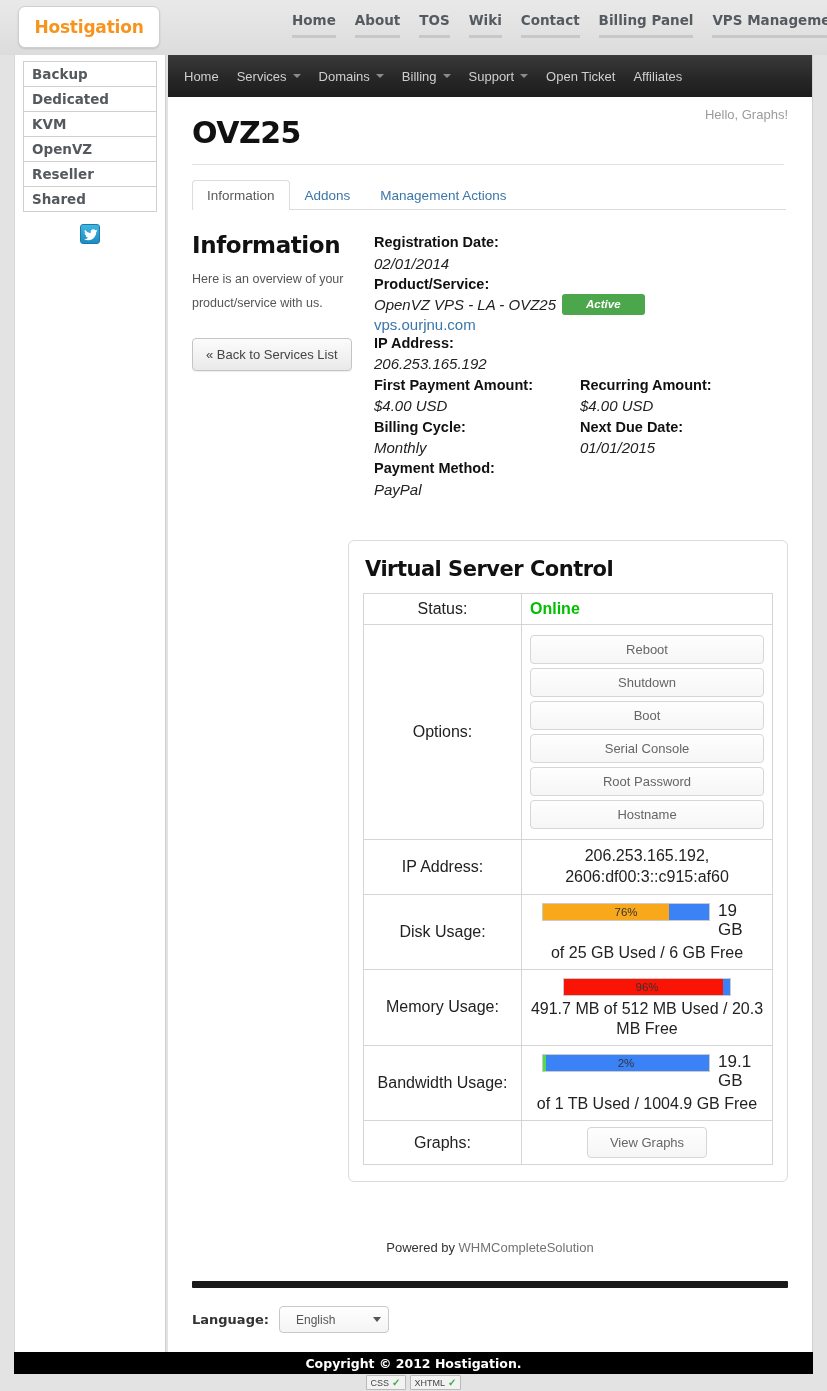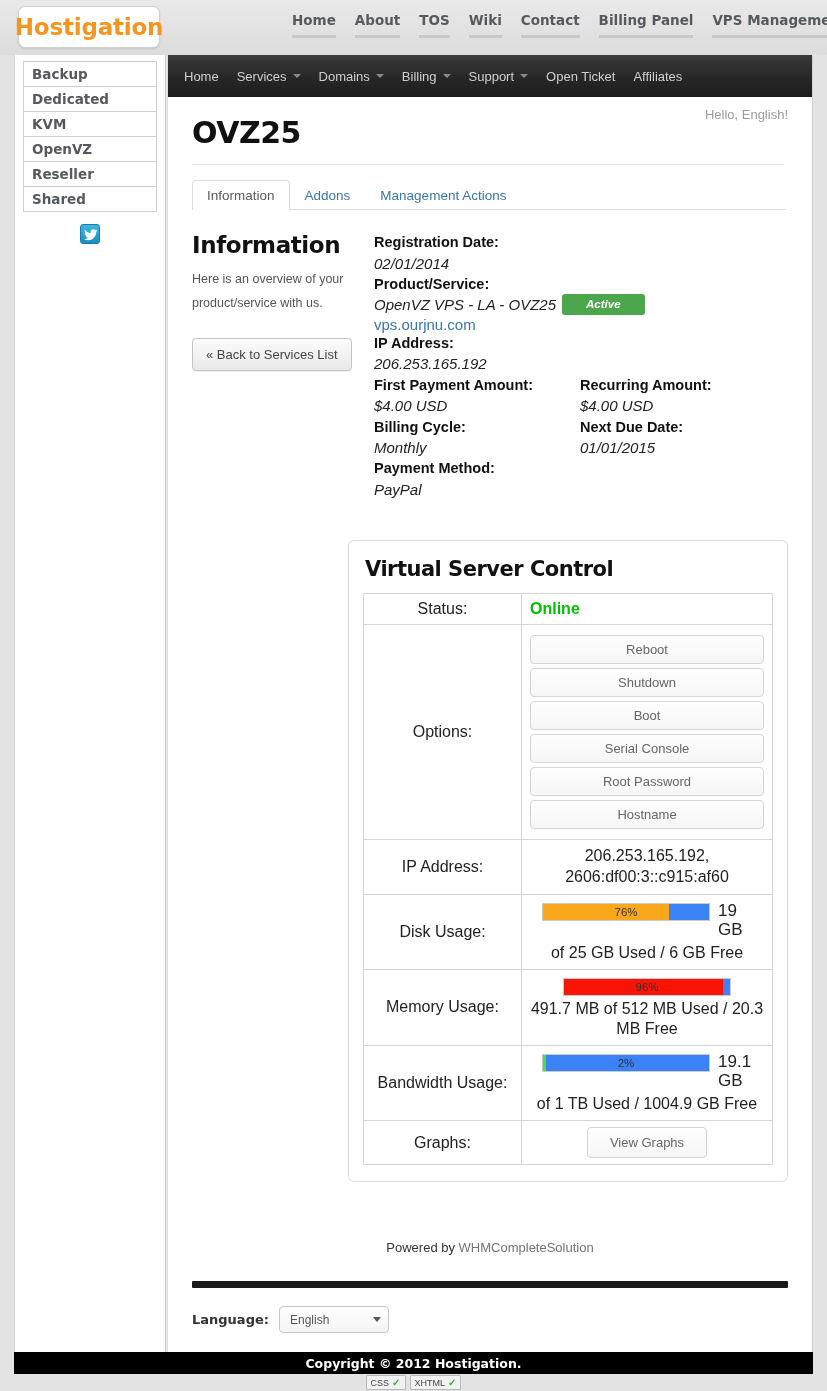--- a/index.html
+++ b/index.html
@@ -16,21 +16,21 @@
     position:absolute; left:0; top:0; width:827px; height:55px;
     background: linear-gradient(180deg,#e9e9e9 0%,#e2e2e2 55%,#dcdcdc 100%);
   }
   #logo {
     position:absolute; left:18px; top:6px; width:142px; height:42px;
     background:#fff; border:1px solid #cfcfcf; border-radius:7px;
     box-shadow:0 1px 2px rgba(0,0,0,.12);
     display:flex; align-items:center; justify-content:center;
   }
   #logo span {
-    color:#f7941e; font-size:23px; font-weight:bold;
+    color:#f7941e; font-size:17px; font-weight:bold;
     font-family:"DejaVu Sans", sans-serif; letter-spacing:-.2px;
   }
   #topnav { position:absolute; left:292px; top:12px; display:flex; gap:0; }
   .tnav {
     color:#555a60; font-size:13.5px; font-weight:bold;
     font-family:"DejaVu Sans", sans-serif;
     text-decoration:none; margin-right:19px; padding-bottom:7px;
     border-bottom:3px solid #c8c8c8; white-space:nowrap;
   }
   .tnav:last-child { margin-right:0; }
@@ -172,21 +172,21 @@
   
   #powered { text-align:center; margin-top:58px; font-size:13px; color:#333; }
   #powered a { color:#737373; text-decoration:none; }
   #blackrule { height:7px; background:#1a1a1a; margin:26px 24px 0 24px; border-radius:1px; }
   #langrow { display:flex; align-items:center; padding:18px 0 0 24px; }
   #langlabel { font-size:13px; font-weight:bold; color:#333; margin-right:10px;
                font-family:"DejaVu Sans", sans-serif; }
   #langsel {
     width:110px; height:27px; border:1px solid #c9c9c9; border-radius:4px;
     background:linear-gradient(180deg,#fff 0%,#f4f4f4 100%);
-    font-size:12px; color:#555; padding:0 10px; position:relative;
+    font-size:12px; color:#555; padding:0 16px; position:relative;
     display:flex; align-items:center; cursor:pointer;
   }
   #langsel .arw {
     position:absolute; right:7px; width:0; height:0;
     border-left:4px solid transparent; border-right:4px solid transparent;
     border-top:5px solid #555;
   }
   #copyright {
     position:absolute; left:14px; top:1352px; width:799px; height:22px;
     background:#000; color:#fff; font-size:12.5px; font-weight:bold;
@@ -263,21 +263,21 @@
       </a>
     <a class="dnav" href="#">
         <span>Open Ticket</span>
       </a>
     <a class="dnav" href="#">
         <span>Affiliates</span>
       </a>
   </div>
 
   <div id="pagehead">
-    <div id="hello">Hello, English!</div>
+    <div id="hello">Hello, Graphs!</div>
     <h1 id="pagetitle">OVZ25</h1>
   </div>
   <div id="titlerule"></div>
 
   <div id="tabs">
     <div class="tab active">Information</div>
     <div class="tab">Addons</div>
     <div class="tab">Management Actions</div>
   </div>
 

